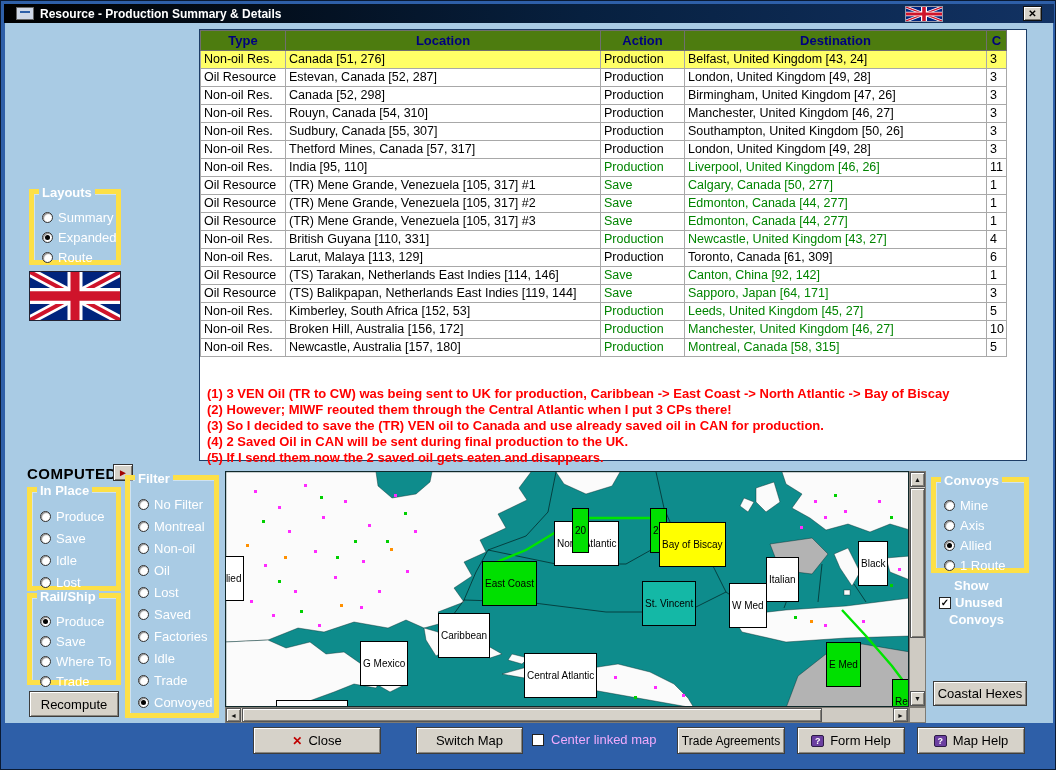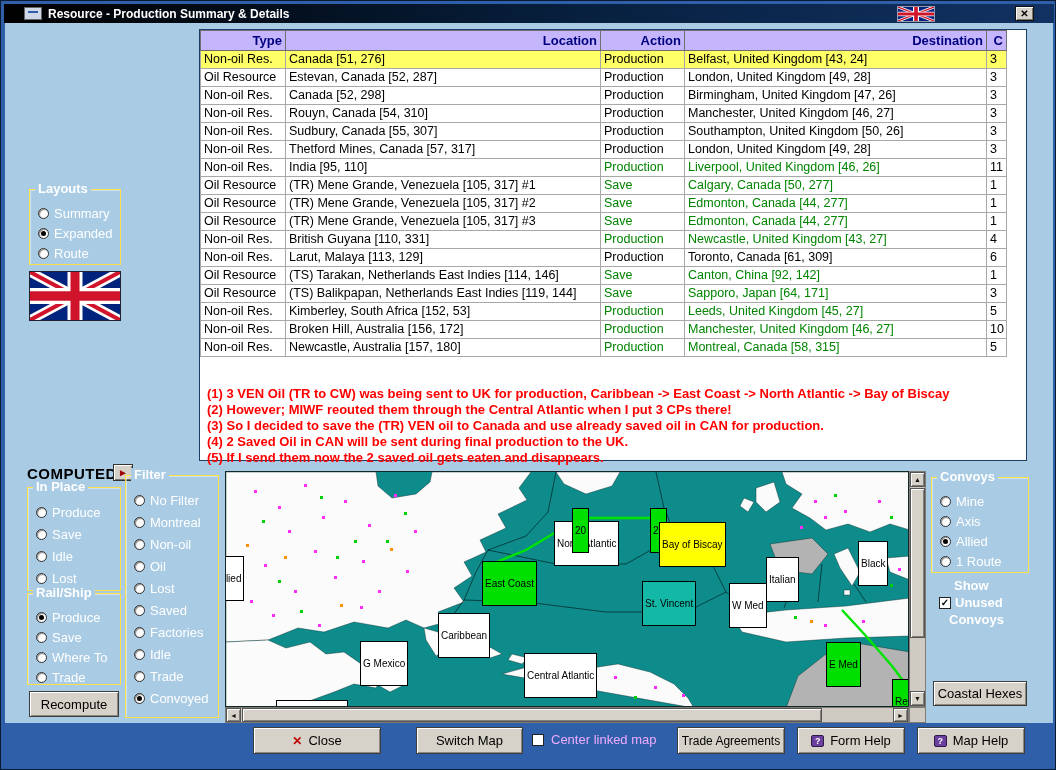--- a/index.html
+++ b/index.html
@@ -2,45 +2,45 @@
 <html><head>
 <meta charset="utf-8">
 <style>
   *{margin:0;padding:0;box-sizing:border-box}
   html,body{width:1056px;height:770px;overflow:hidden}
   body{font-family:"Liberation Sans",sans-serif;background:#8FB2D2}
   .window{position:absolute;left:0;top:0;width:1056px;height:770px;background:#2E5FA8;border:1px solid #0a1a33}
   
   .titlebar{position:absolute;left:3px;top:3px;width:1050px;height:19px;
     background:linear-gradient(90deg,#000 0%,#07203f 55%,#123263 100%);
-    display:flex;align-items:center;padding:0 20px}
+    display:flex;align-items:center;padding:0 12px}
   .app-icon{width:18px;height:13px;background:#cfd8e8;border:1px solid #666;position:relative;flex:0 0 auto}
   .app-icon::after{content:"";position:absolute;left:3px;top:3px;right:3px;height:2px;background:#2E5FA8}
   .title-text{color:#fff;font-size:12px;font-weight:bold;margin-left:6px;white-space:nowrap}
   .tb-spacer{flex:1}
   .tb-flag{width:38px;height:16px;border:1px solid #99a;line-height:0;flex:0 0 auto}
   .tb-flag svg{width:100%;height:100%;display:block}
   .tb-close{width:19px;height:15px;margin-left:80px;background:#D6D2C9;border:1px solid #111;
     box-shadow:inset 1px 1px 0 #fff,inset -1px -1px 0 #7a776f;
     font-size:10px;font-weight:bold;color:#000;display:flex;align-items:center;justify-content:center;flex:0 0 auto}
   
   .client-bg{position:absolute;left:4px;top:22px;width:1048px;height:700px;background:#A9CBE4}
   
   .white-panel{position:absolute;left:198px;top:28px;width:828px;height:432px;background:#fff;border:1px solid #1d3d66}
   table.res-table{border-collapse:collapse;table-layout:fixed;width:806px;margin:0}
-  .res-table th{font-size:13px;font-weight:bold;color:#00007F;text-align:right;background:#c4b5fd;
+  .res-table th{font-size:13px;font-weight:bold;color:#00007F;text-align:center;background:#4d7c0f;
     padding:2px 3px;border:1px solid #6f6f6f;white-space:nowrap;overflow:hidden;height:16px}
   .res-table td{font-size:12.5px;color:#000;padding:0 3px;height:17px;line-height:17px;
     border:1px solid #a8a8a8;white-space:nowrap;overflow:hidden}
   tr.row-selected td{background:#FFFF66}
   td.txt-green{color:#008400}
   .notes{position:absolute;left:7px;top:356px;width:812px}
   .note-line{color:#FF0000;font-size:13px;font-weight:bold;line-height:16px;white-space:nowrap}
   
-  .groupbox{position:absolute;border:1px solid #fde047;box-shadow:inset 1px 1px 0 rgba(255,255,255,.45);padding:13px 0 0 8px}
+  .groupbox{position:absolute;border:5px solid #fde047;box-shadow:inset 1px 1px 0 rgba(255,255,255,.45);padding:13px 0 0 8px}
   .group-title{position:absolute;top:-8px;left:5px;background:#A9CBE4;color:#fff;font-weight:bold;font-size:13px;line-height:14px;padding:0 3px;white-space:nowrap}
   .radio-row{display:flex;align-items:center;gap:5px;height:22px;cursor:default}
   .rh20 .radio-row{height:20px}
   .radio{width:11px;height:11px;border-radius:50%;background:#fff;border:1px solid #303030;
     box-shadow:inset 1px 1px 1px rgba(0,0,0,.45);position:relative;flex:0 0 auto}
   .radio.on::after{content:"";position:absolute;left:2px;top:2px;width:5px;height:5px;border-radius:50%;background:#000}
   .radio-lbl{color:#fff;font-size:13px;white-space:nowrap}
   
   .big-flag{position:absolute;left:28px;top:270px;width:92px;height:50px;border:1px solid #223;line-height:0}
   .big-flag svg{width:100%;height:100%;display:block}

